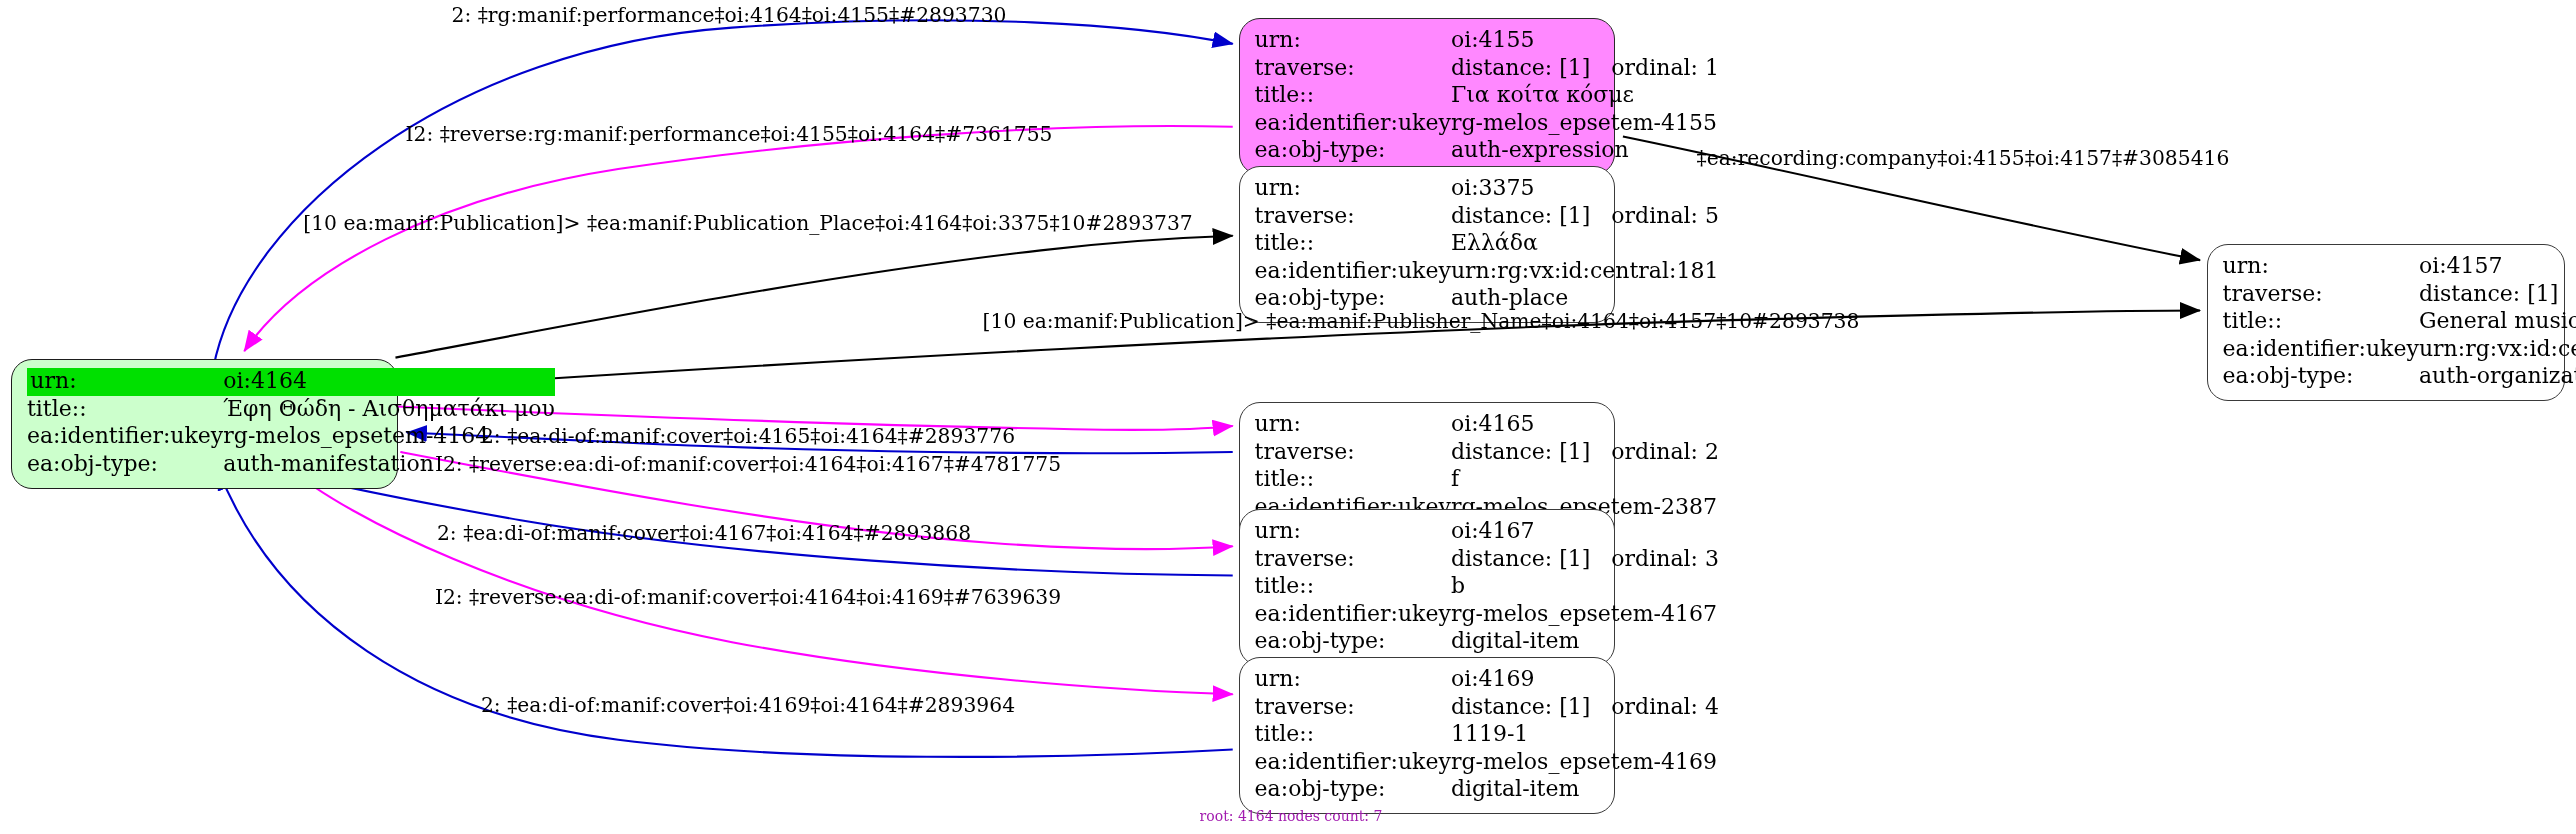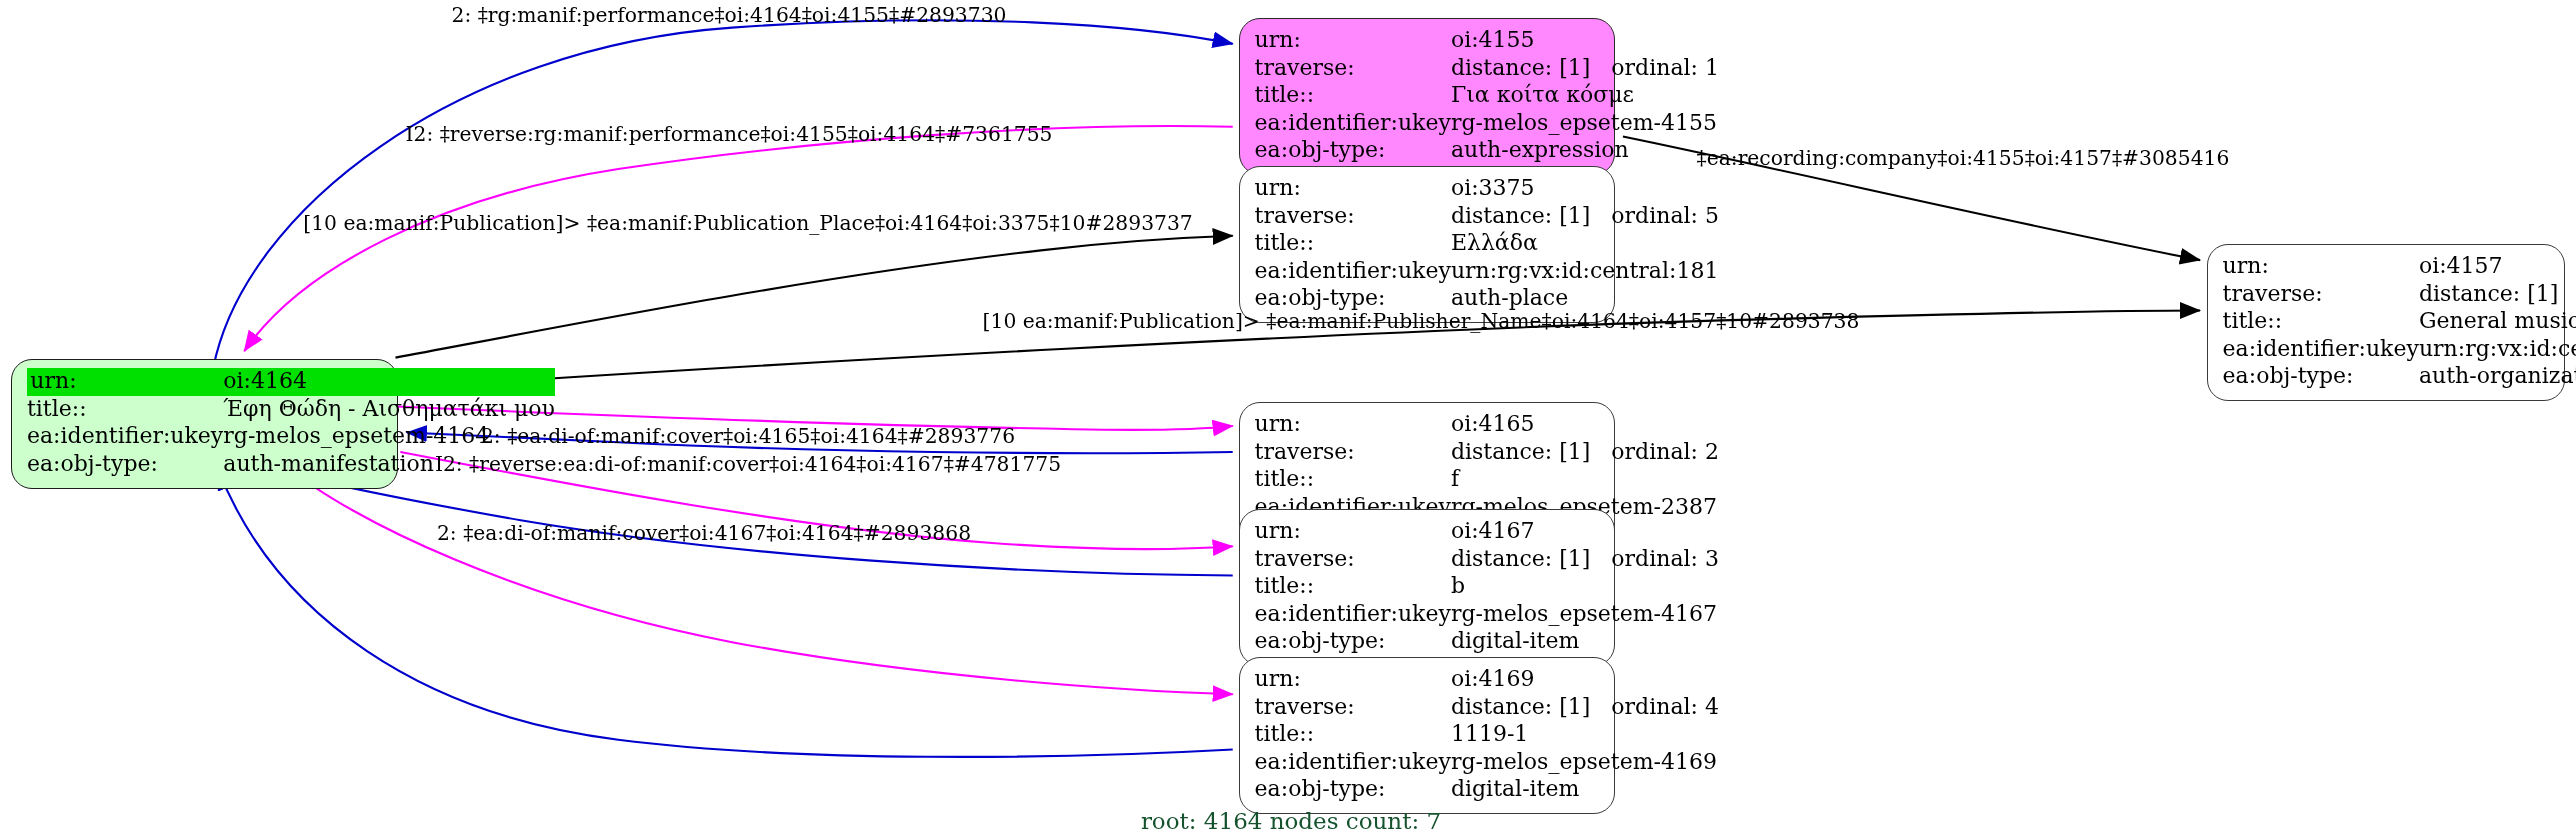--- a/index.html
+++ b/index.html
@@ -42,22 +42,22 @@
   .elabel{
     position:absolute;
     font-size:20.3px;
     line-height:1;
     color:#000;
     white-space:nowrap;
     transform:translateX(-50%);
   }
   .caption{
     position:absolute;
-    font-size:23px;
-    color:#14532d;
+    font-size:14px;
+    color:#a21caf;
     white-space:nowrap;
     transform:translateX(-50%);
   }
 </style>
 </head>
 <body>
 
 <div id="stage">
 
   <svg id="edges" viewBox="0 0 3168 1026" xmlns="http://www.w3.org/2000/svg">
@@ -294,17 +294,19 @@
   </div>
 
   <div class="elabel" style="left:729px;  top:4.9px;">2: ‡rg:manif:performance‡oi:4164‡oi:4155‡#2893730</div>
   <div class="elabel" style="left:729px;  top:124px;">I2: ‡reverse:rg:manif:performance‡oi:4155‡oi:4164‡#7361755</div>
   <div class="elabel" style="left:748px;  top:213px;">[10 ea:manif:Publication]&gt; ‡ea:manif:Publication_Place‡oi:4164‡oi:3375‡10#2893737</div>
   <div class="elabel" style="left:1963px; top:148px;">‡ea:recording:company‡oi:4155‡oi:4157‡#3085416</div>
   <div class="elabel" style="left:1421px; top:311px;">[10 ea:manif:Publication]&gt; ‡ea:manif:Publisher_Name‡oi:4164‡oi:4157‡10#2893738</div>
   <div class="elabel" style="left:748px;  top:426px;">2: ‡ea:di-of:manif:cover‡oi:4165‡oi:4164‡#2893776</div>
   <div class="elabel" style="left:748px;  top:454px;">I2: ‡reverse:ea:di-of:manif:cover‡oi:4164‡oi:4167‡#4781775</div>
   <div class="elabel" style="left:704px;  top:523px;">2: ‡ea:di-of:manif:cover‡oi:4167‡oi:4164‡#2893868</div>
+  <div class="elabel" style="left:748px;  top:587px;">I2: ‡reverse:ea:di-of:manif:cover‡oi:4164‡oi:4169‡#7639639</div>
+  <div class="elabel" style="left:748px;  top:695px;">2: ‡ea:di-of:manif:cover‡oi:4169‡oi:4164‡#2893964</div>
 
   <div class="caption" style="left:1291px; top:808px;">root: 4164 nodes count: 7</div>
 
 </div>
 
 
 </body></html>

